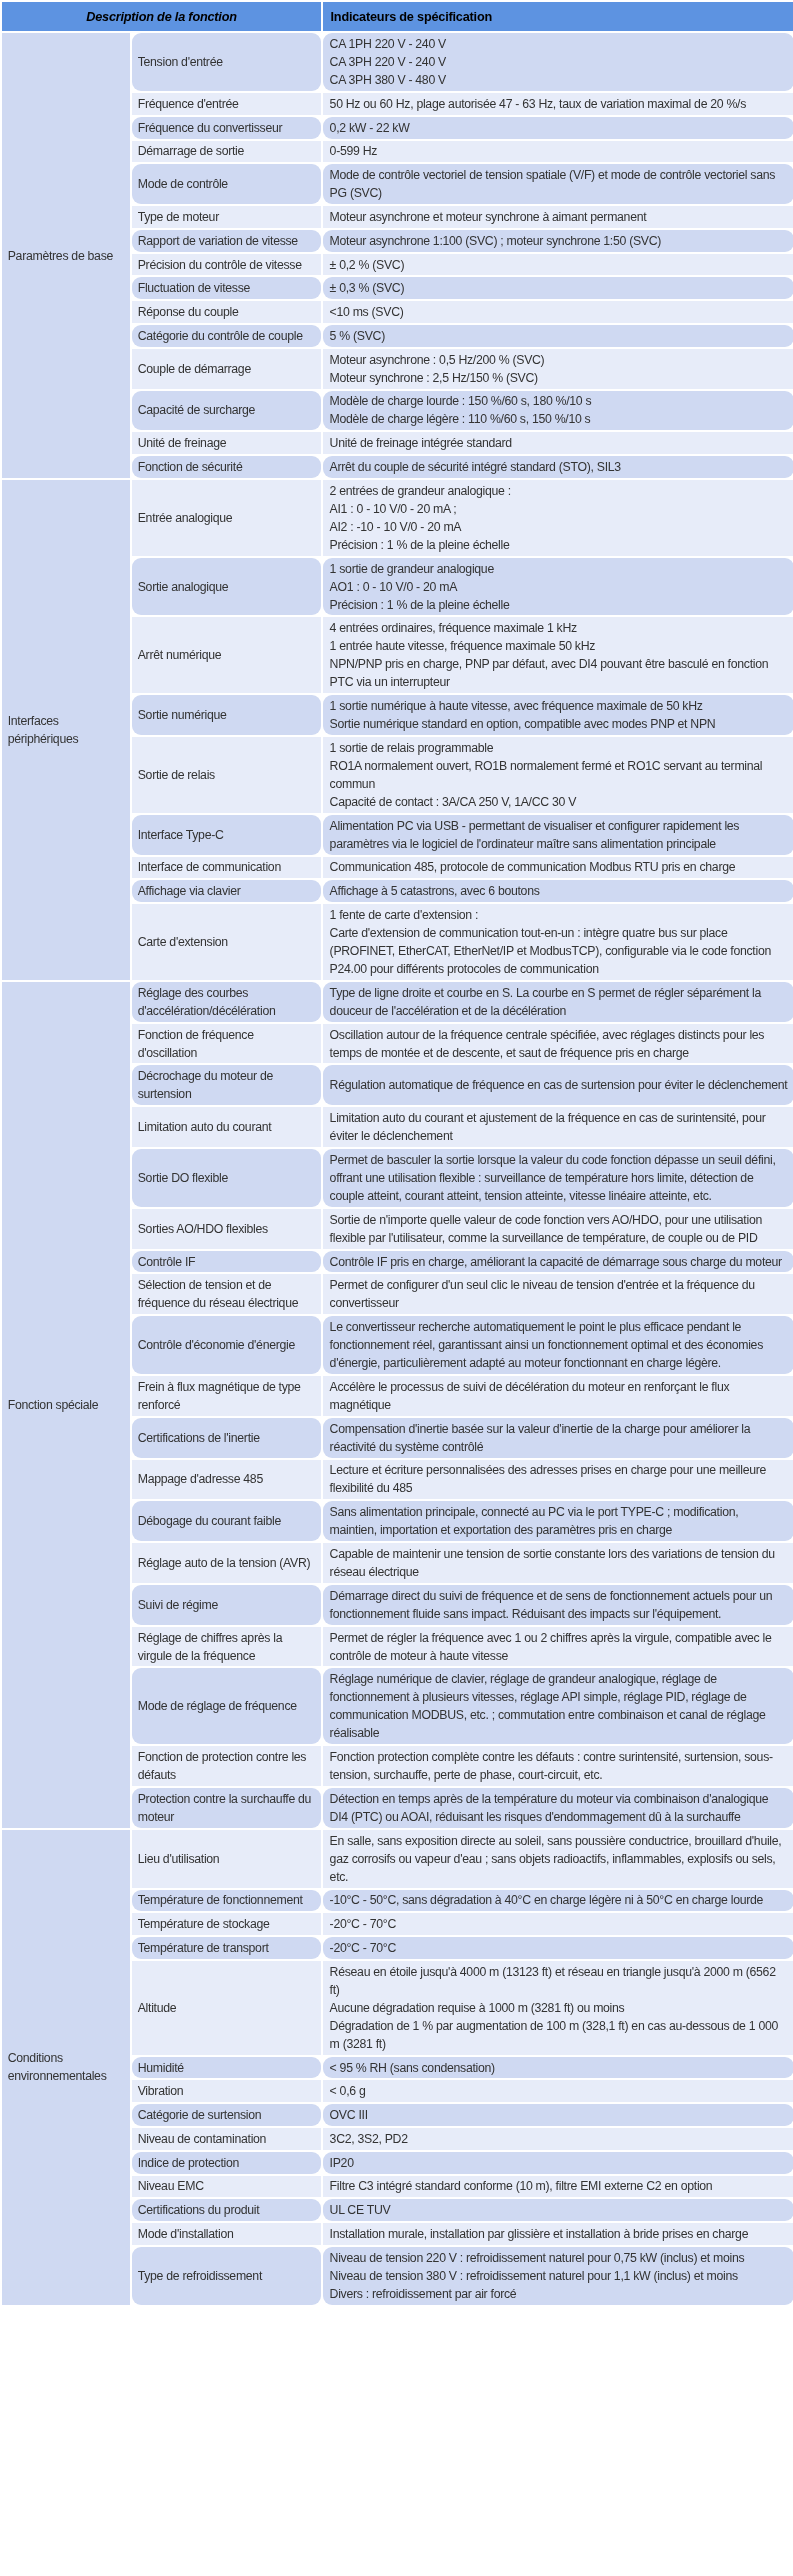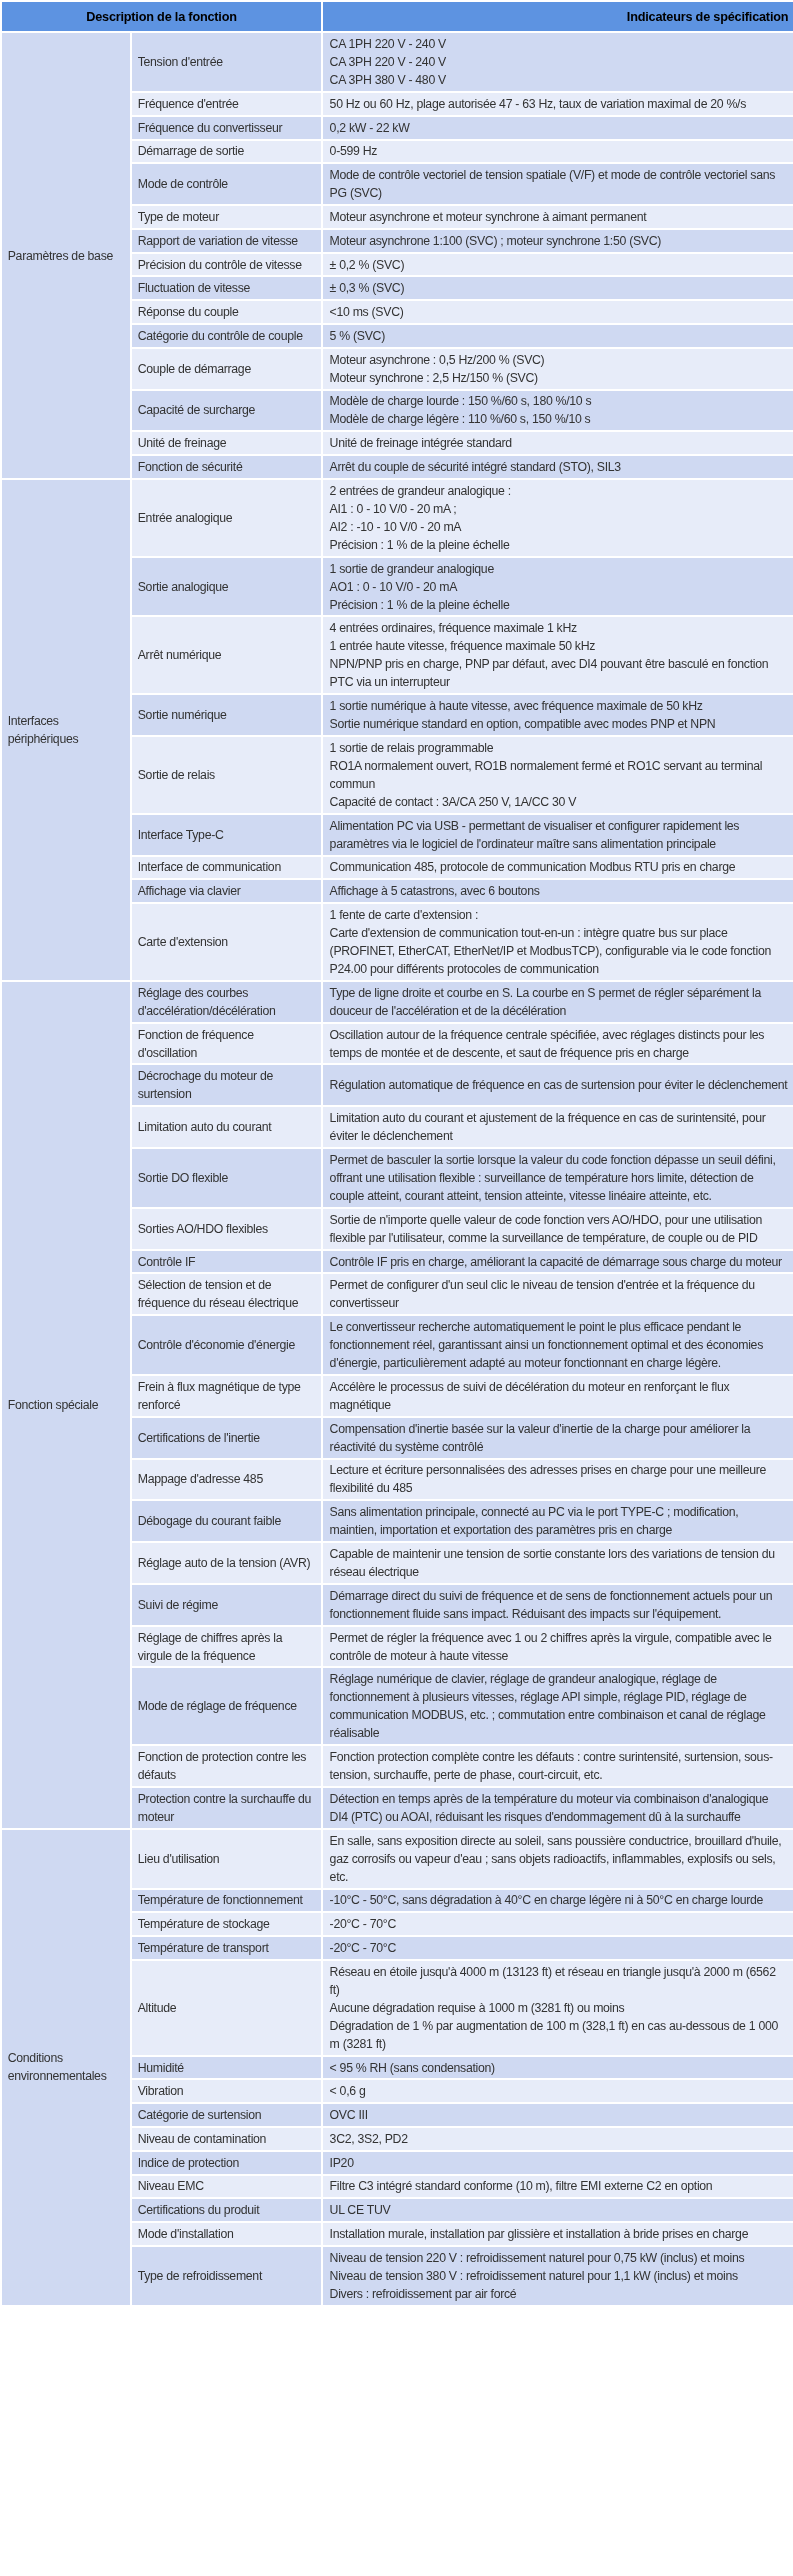--- a/index.html
+++ b/index.html
@@ -2,27 +2,27 @@
 <html lang="fr" style="--header-bg: #5d93e1; --header-text: #000000; --body-text: #333333; --row-dark: #cfd9f2; --row-light: #e7ecf9; --cat-bg: #cfd9f2;font-size:15px"><head>
 <meta charset="utf-8">
 <style>
   html,body{margin:0;padding:0;background:#fff;}
   body{width:794px;overflow-x:hidden;font-family:"Liberation Sans","DejaVu Sans",sans-serif;}
   table{border-collapse:separate;border-spacing:2.8px;table-layout:fixed;width:796px;}
   col.c1{width:128px;}
   col.c2{width:189px;}
   th{background:var(--header-bg);color:var(--header-text);font-size:12.7px;font-weight:bold;
      height:25.4px;letter-spacing:-0.2px;padding:1.9px 5.7px;}
-  th.desc{text-align:center;}
-  th.spec{text-align:right;padding-left:7.5px;}
+  th.desc{text-align:center;font-style:italic;}
+  th.spec{text-align:left;padding-left:7.5px;}
   td{font-size:12.3px;line-height:18px;color:var(--body-text);vertical-align:middle;
      padding:1.9px 5.7px;letter-spacing:-0.3px;word-wrap:break-word;overflow-wrap:break-word;}
   td.cat{background:var(--cat-bg);}
   td.val{white-space:pre-line;padding-left:6.6px;}
-  tr.odd td.lab, tr.odd td.val{background:var(--row-dark);}
+  tr.odd td.lab, tr.odd td.val{background:var(--row-dark);border-radius:9px;}
   tr.even td.lab, tr.even td.val{background:var(--row-light);}
 </style>
 </head>
 <body style="background: rgb(255, 255, 255);">
 
 <table>
   <colgroup>
     <col class="c1">
       <col class="c2">
       <col class="c3">

